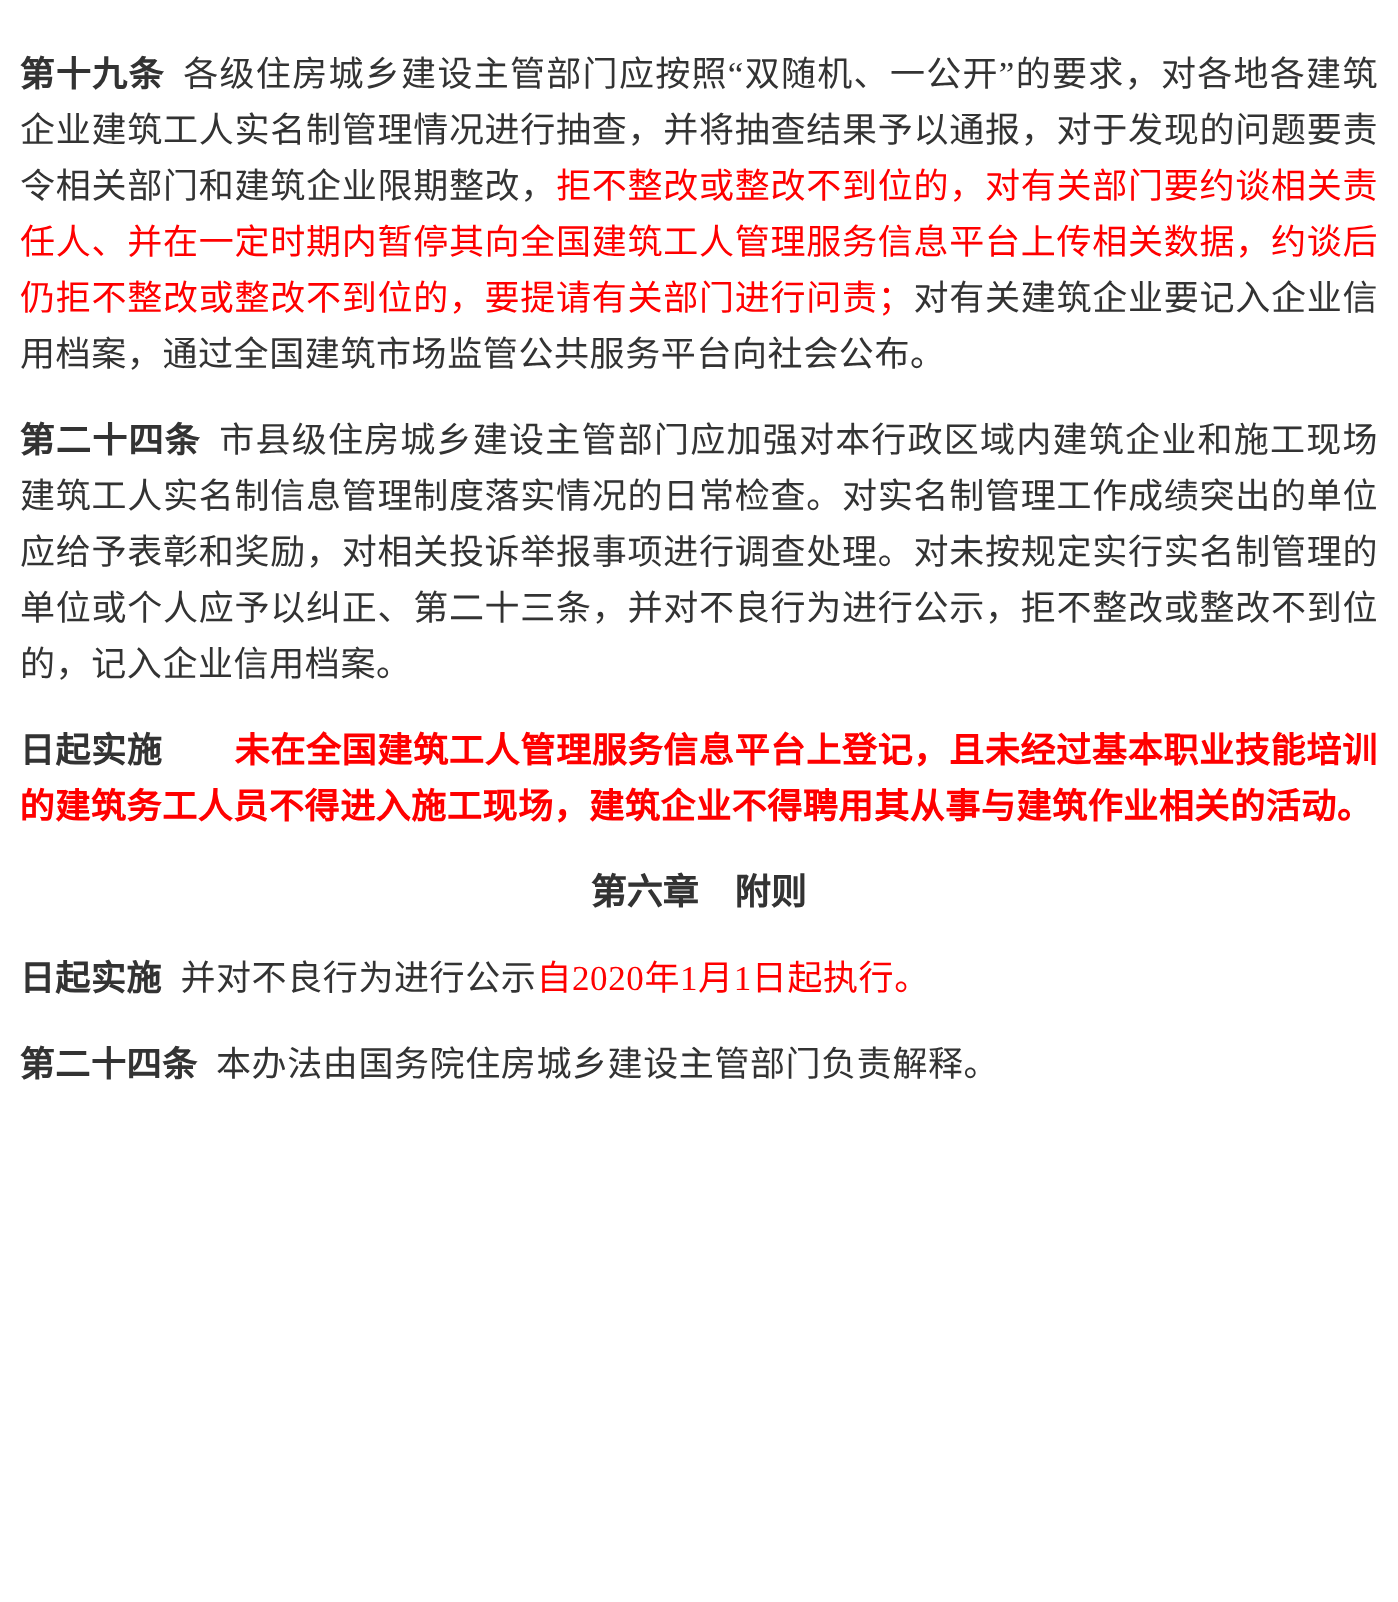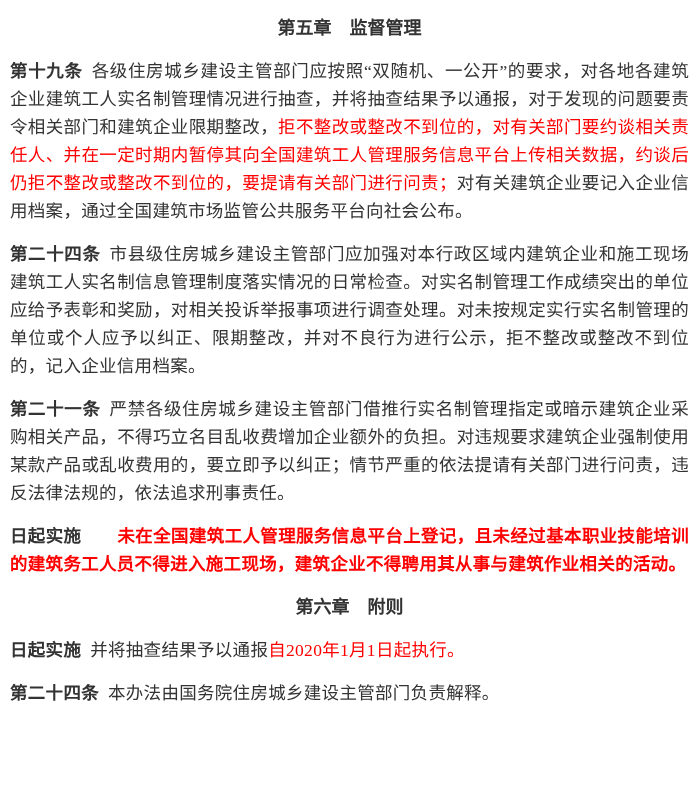--- a/index.html
+++ b/index.html
@@ -47,30 +47,28 @@
   .bold {
     font-weight: bold;
     margin-left: 27px;
   }
 </style>
 </head>
 <body>
 
 <div class="doc">
 
-  <h2 class="chapter-title">第五章　监督管理</h2>
 
   <p class="para"><span class="art-num">第十九条</span><span>各级住房城乡建设主管部门应按照“双随机、一公开”的要求，对各地各建筑企业建筑工人实名制管理情况进行抽查，并将抽查结果予以通报，对于发现的问题要责令相关部门和建筑企业限期整改，</span><span class="red">拒不整改或整改不到位的，对有关部门要约谈相关责任人、并在一定时期内暂停其向全国建筑工人管理服务信息平台上传相关数据，约谈后仍拒不整改或整改不到位的，要提请有关部门进行问责；</span><span>对有关建筑企业要记入企业信用档案，通过全国建筑市场监管公共服务平台向社会公布。</span></p>
 
-  <p class="para"><span class="art-num">第二十四条</span><span>市县级住房城乡建设主管部门应加强对本行政区域内建筑企业和施工现场建筑工人实名制信息管理制度落实情况的日常检查。对实名制管理工作成绩突出的单位应给予表彰和奖励，对相关投诉举报事项进行调查处理。对未按规定实行实名制管理的单位或个人应予以纠正、限期整改，并对不良行为进行公示，拒不整改或整改不到位的，记入企业信用档案。</span></p>
+  <p class="para"><span class="art-num">第二十四条</span><span>市县级住房城乡建设主管部门应加强对本行政区域内建筑企业和施工现场建筑工人实名制信息管理制度落实情况的日常检查。对实名制管理工作成绩突出的单位应给予表彰和奖励，对相关投诉举报事项进行调查处理。对未按规定实行实名制管理的单位或个人应予以纠正、第二十三条，并对不良行为进行公示，拒不整改或整改不到位的，记入企业信用档案。</span></p>
 
-  <p class="para"><span class="art-num">第二十一条</span><span>严禁各级住房城乡建设主管部门借推行实名制管理指定或暗示建筑企业采购相关产品，不得巧立名目乱收费增加企业额外的负担。对违规要求建筑企业强制使用某款产品或乱收费用的，要立即予以纠正；情节严重的依法提请有关部门进行问责，违反法律法规的，依法追求刑事责任。</span></p>
 
   <p class="para"><span class="art-num">日起实施</span><span class="red bold">未在全国建筑工人管理服务信息平台上登记，且未经过基本职业技能培训的建筑务工人员不得进入施工现场，建筑企业不得聘用其从事与建筑作业相关的活动。</span></p>
 
   <h2 class="chapter-title second">第六章　附则</h2>
 
-  <p class="para"><span class="art-num">日起实施</span><span>并将抽查结果予以通报</span><span class="red">自2020年1月1日起执行。</span></p>
+  <p class="para"><span class="art-num">日起实施</span><span>并对不良行为进行公示</span><span class="red">自2020年1月1日起执行。</span></p>
 
   <p class="para"><span class="art-num">第二十四条</span><span>本办法由国务院住房城乡建设主管部门负责解释。</span></p>
 
 
 </div>
 
 </body></html>

